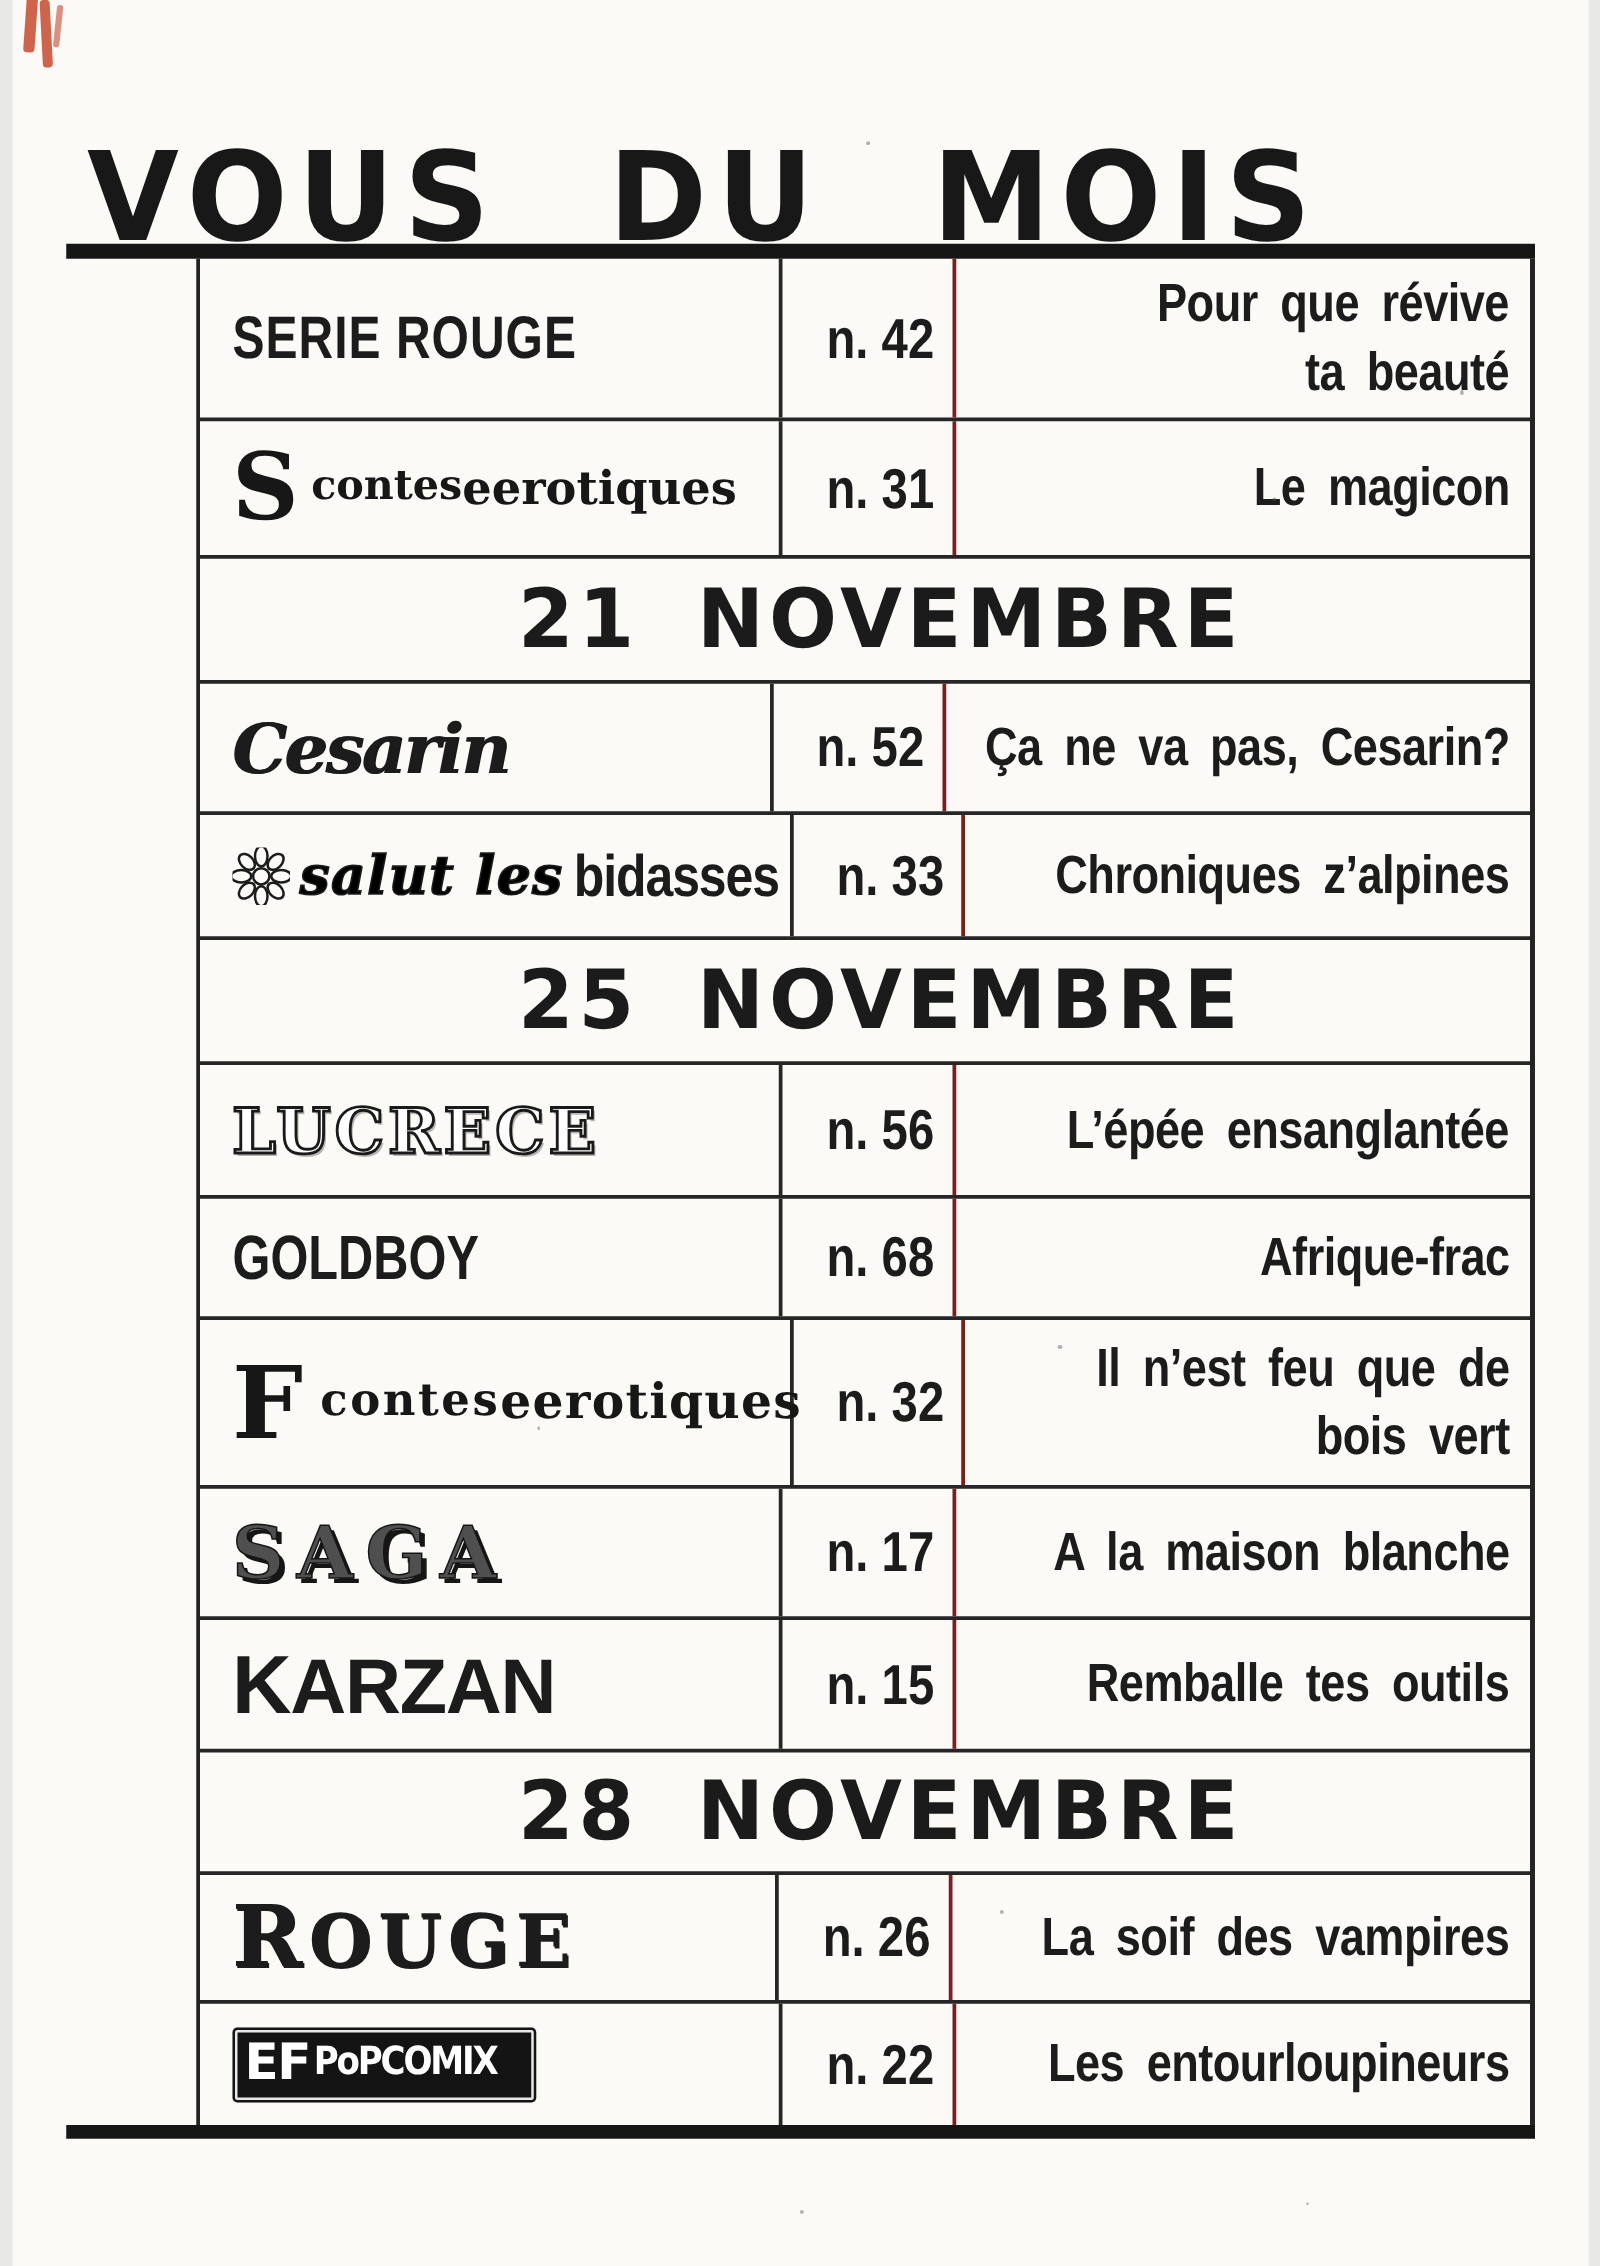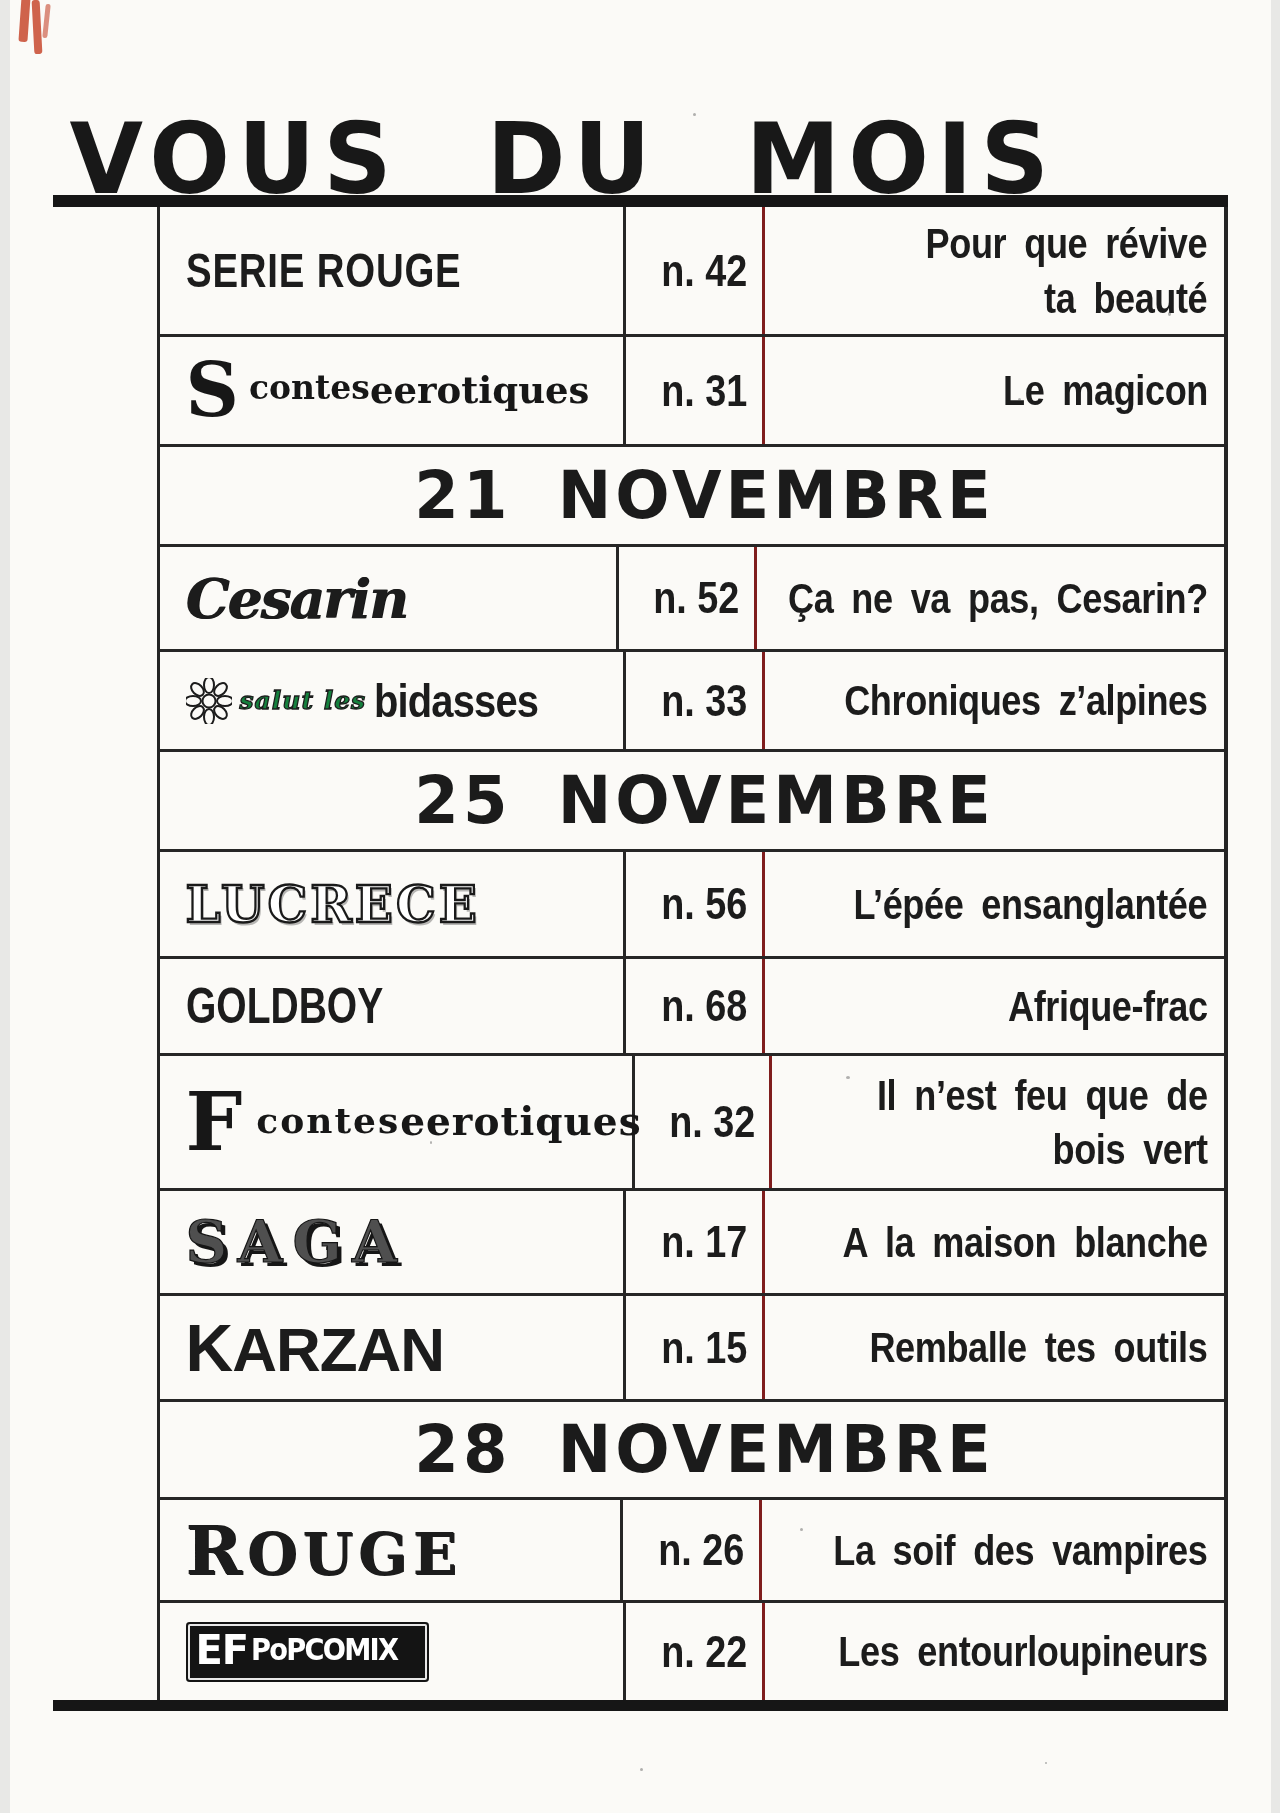--- a/index.html
+++ b/index.html
@@ -70,22 +70,22 @@
   .lg-stack .lines .l1{font-size:33px;padding-left:14px;}
   .lg-stack .lines .l2{font-size:37px;}
   .lg-feerot .initial{font-size:80px;}
   .lg-feerot .lines .l1{font-size:36px;padding-left:18px;letter-spacing:2px;}
   .lg-feerot .lines .l2{font-size:39px;letter-spacing:1px;}
 
   .lg-maghella{font-family:"DejaVu Serif",serif;font-style:italic;font-weight:bold;font-size:55px;letter-spacing:-2px;white-space:nowrap;text-shadow:1px 0 0 #171717;}
 
   .lg-bidasses{display:flex;align-items:center;gap:8px;white-space:nowrap;}
   .lg-bidasses .script{
-    font-family:"DejaVu Serif",serif;font-style:italic;font-weight:bold;font-size:25px;
-    color:#15803d;-webkit-text-stroke:1.3px #1c1c1c;letter-spacing:1px;
+    font-family:"DejaVu Serif",serif;font-style:italic;font-weight:bold;font-size:43px;
+    color:#000000;-webkit-text-stroke:1.3px #1c1c1c;letter-spacing:1px;
   }
   .lg-bidasses .boldpart{font-weight:bold;font-size:47px;display:inline-block;transform:scaleX(.85);transform-origin:0 50%;letter-spacing:-1px;}
 
   .lg-lucrece{
     font-family:"DejaVu Serif",serif;font-weight:bold;font-size:50px;letter-spacing:3px;
     color:#fff;-webkit-text-stroke:2.3px #1a1a1a;text-shadow:2px 3px 0 rgba(25,25,25,.3);white-space:nowrap;
   }
   .lg-saga{
     font-family:"DejaVu Serif",serif;font-weight:bold;font-size:58px;letter-spacing:10px;
     color:#4f4f4f;-webkit-text-stroke:1.2px #161616;text-shadow:4px 4px 0 #161616;white-space:nowrap;

